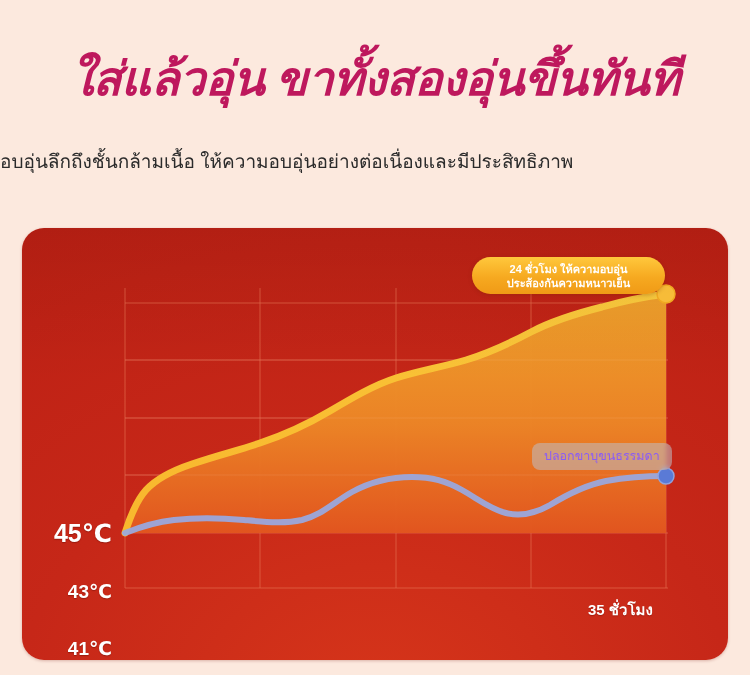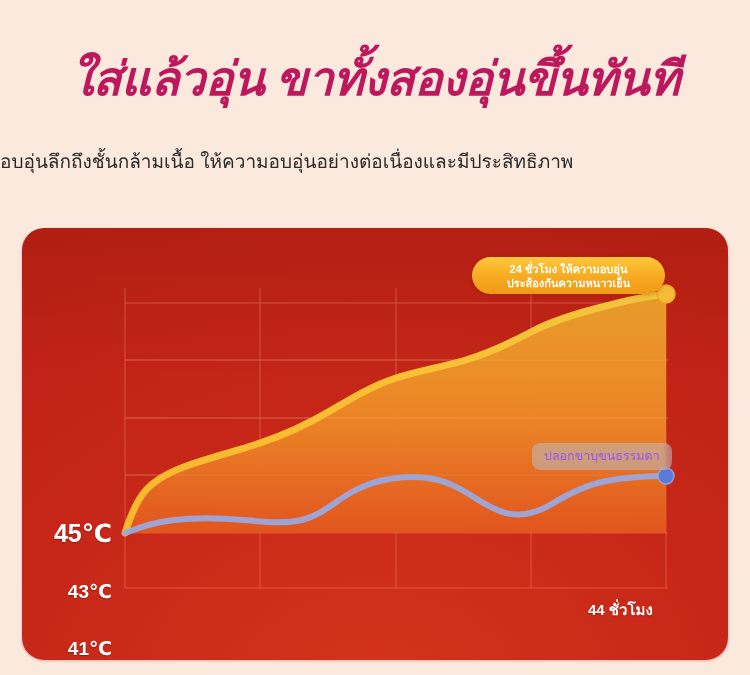--- a/index.html
+++ b/index.html
@@ -220,13 +220,13 @@
 
 </div>
 
 <div class="gold-badge">
   <span>24 ชั่วโมง ให้ความอบอุ่น</span>
   <span>ประส้องกันความหนาวเย็น</span>
 </div>
 
 <div class="gray-badge">ปลอกขาบุขนธรรมดา</div>
 
-<div class="x-caption">44 ชั่วโมง</div>
+<div class="x-caption">35 ชั่วโมง</div>
 
 </body></html>

